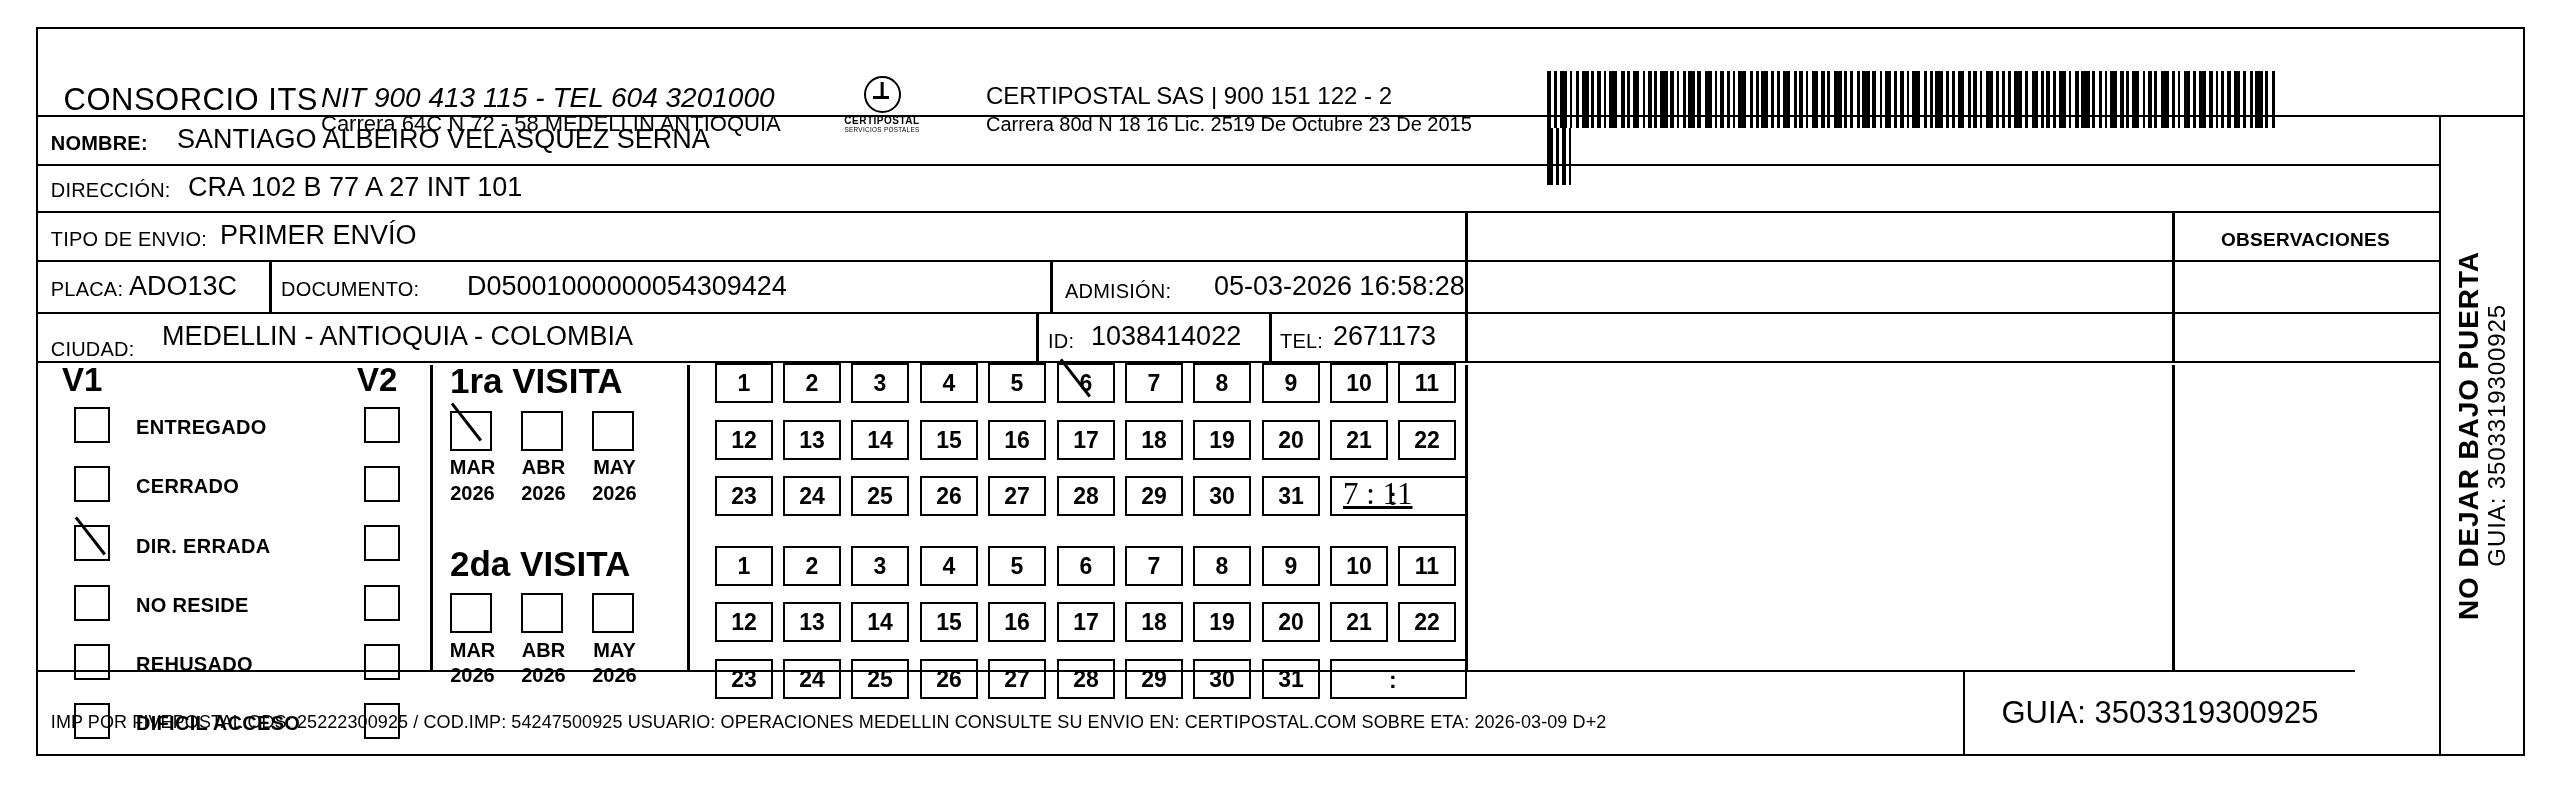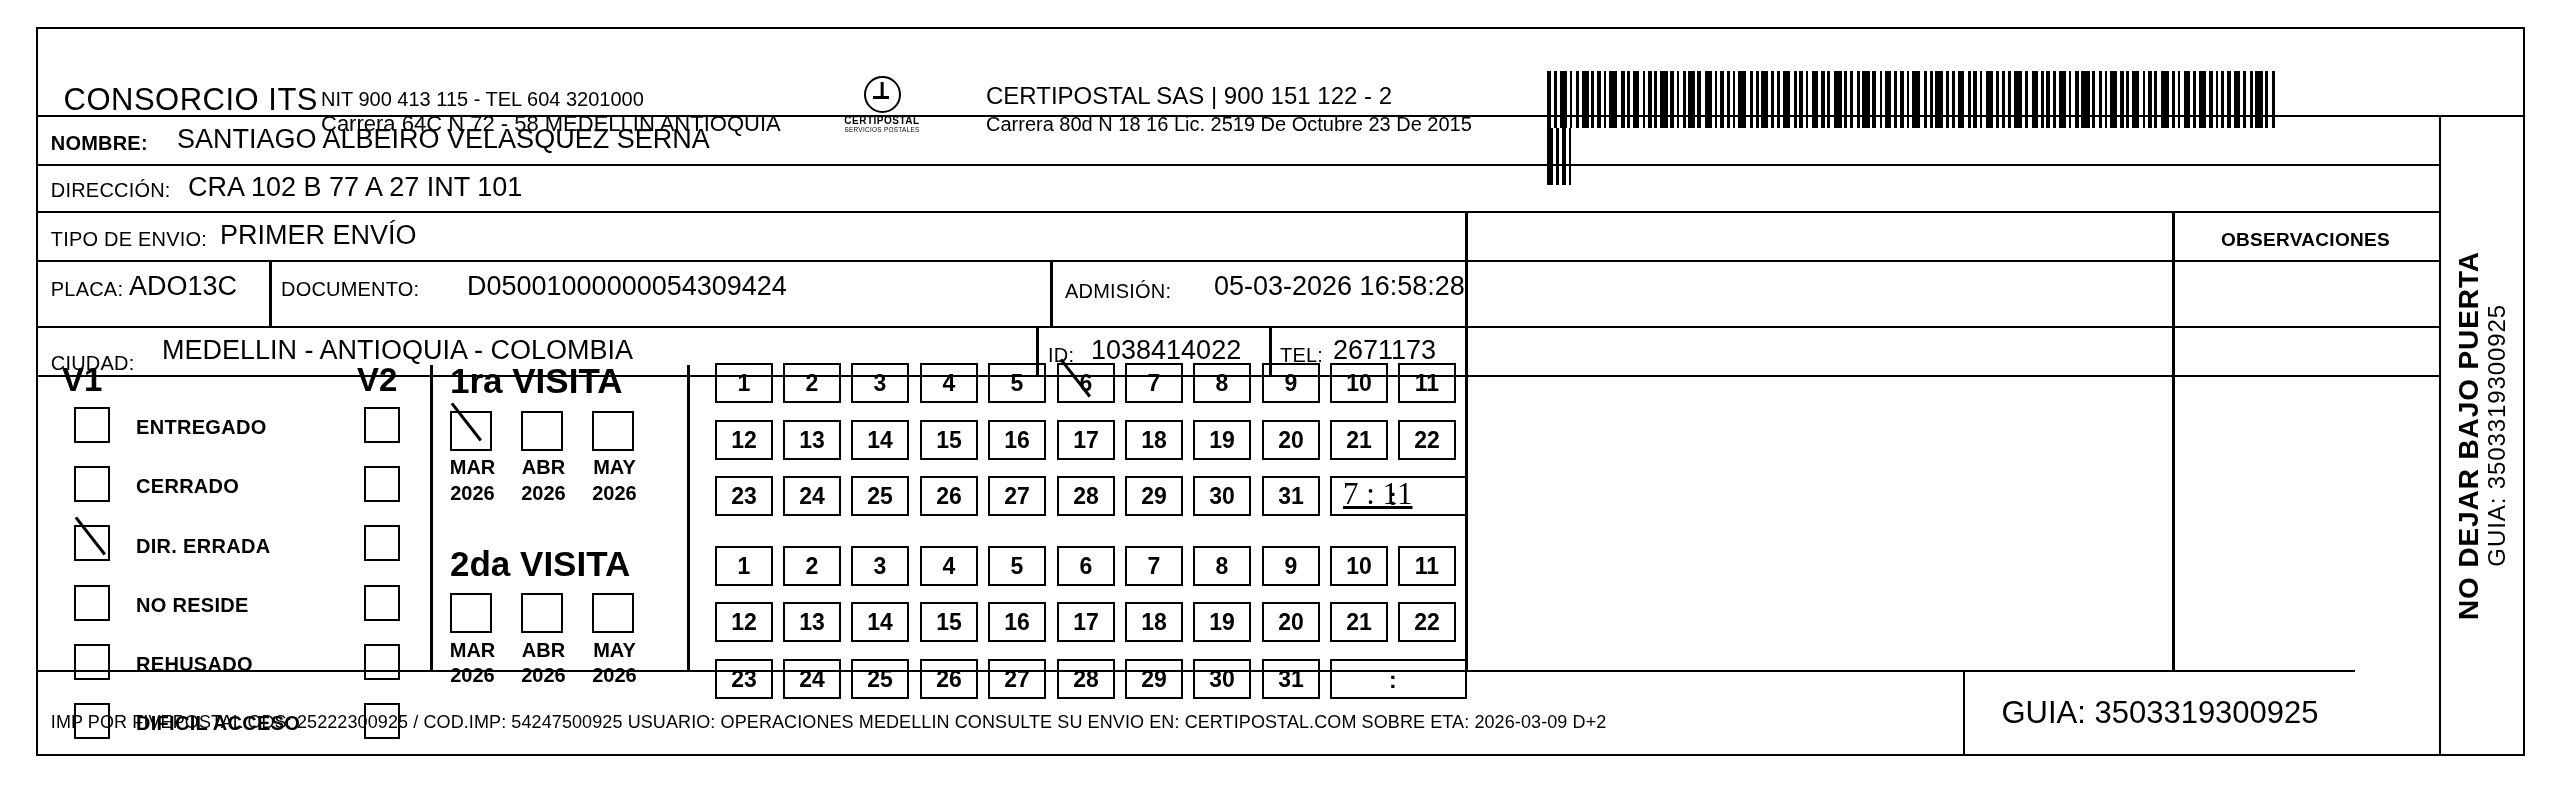--- a/index.html
+++ b/index.html
@@ -4,21 +4,21 @@
 <style>
   html,body{margin:0;padding:0;background:#ffffff;}
   body{font-family:"Liberation Sans", sans-serif; color:#000; -webkit-font-smoothing:none;}
   #page{position:relative;width:2576px;height:786px;background:#fff;overflow:hidden;}
 
   .label-sheet{position:absolute;left:36px;top:27px;width:2489px;height:729px;border:2.7px solid #000;box-sizing:border-box;background:#fff;}
 
   
   .header{position:relative;height:88px;border-bottom:2.7px solid #000;box-sizing:border-box;}
   .consorcio{position:absolute;left:25.5px;top:53px;font-size:31px;letter-spacing:0.5px;}
-  .nit1{position:absolute;left:283px;top:59px;font-size:20px;}
+  .nit1{position:absolute;left:283px;top:53px;font-size:28px;font-style:italic;}
   .nit2{position:absolute;left:283px;top:82px;font-size:22px;}
   .certi-logo{position:absolute;left:802px;top:47px;width:84px;text-align:center;}
   .certi-logo .ring{width:33px;height:33px;border:2.7px solid #000;border-radius:50%;margin:0 auto;position:relative;}
   .certi-logo .ring:before{content:"";position:absolute;left:50%;top:3.6px;width:2.7px;height:14.6px;background:#000;transform:translateX(-50%);}
   .certi-logo .ring:after{content:"";position:absolute;left:7.3px;top:18px;width:16.4px;height:2.7px;background:#000;}
   .certi-logo .lt{font-size:10px;font-weight:bold;margin-top:1.8px;letter-spacing:0.5px;}
   .certi-logo .lt2{font-size:6.4px;letter-spacing:0.3px;}
   .certi1{position:absolute;left:948px;top:53px;font-size:24px;}
   .certi2{position:absolute;left:948px;top:84px;font-size:20px;}
 
@@ -27,21 +27,21 @@
 
   
   .row{position:relative;border-bottom:2.7px solid #000;box-sizing:border-box;}
   .k{font-size:20px;letter-spacing:0.2px;}
   .v{font-size:27px;}
   .cellline{position:absolute;top:0;bottom:0;width:2.7px;background:#000;}
 
   .rowNombre{height:49px;}
   .rowDir{height:47px;}
   .rowTipo{height:49px;}
-  .rowPlaca{height:66px;}
+  .rowPlaca{height:52px;}
   .rowCiudad{height:49px;}
 
   
   .vertcol{position:absolute;right:0;top:88px;bottom:0;width:84px;border-left:2.7px solid #000;box-sizing:border-box;}
   .vert-inner{position:absolute;left:0;top:0;width:100%;height:100%;display:flex;align-items:center;justify-content:center;}
   .vert-text{writing-mode:vertical-rl;transform:rotate(180deg);font-size:28px;font-weight:bold;letter-spacing:0.9px;white-space:nowrap;}
   .vert-text.small{font-size:24px;font-weight:normal;}
 
   
   .box{border:2.7px solid #000;box-sizing:border-box;background:#fff;}

